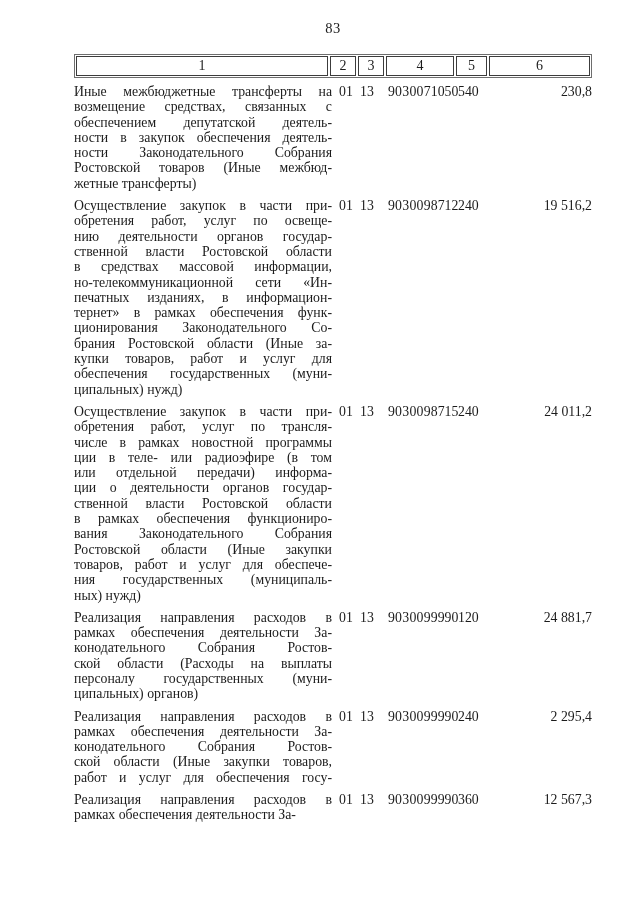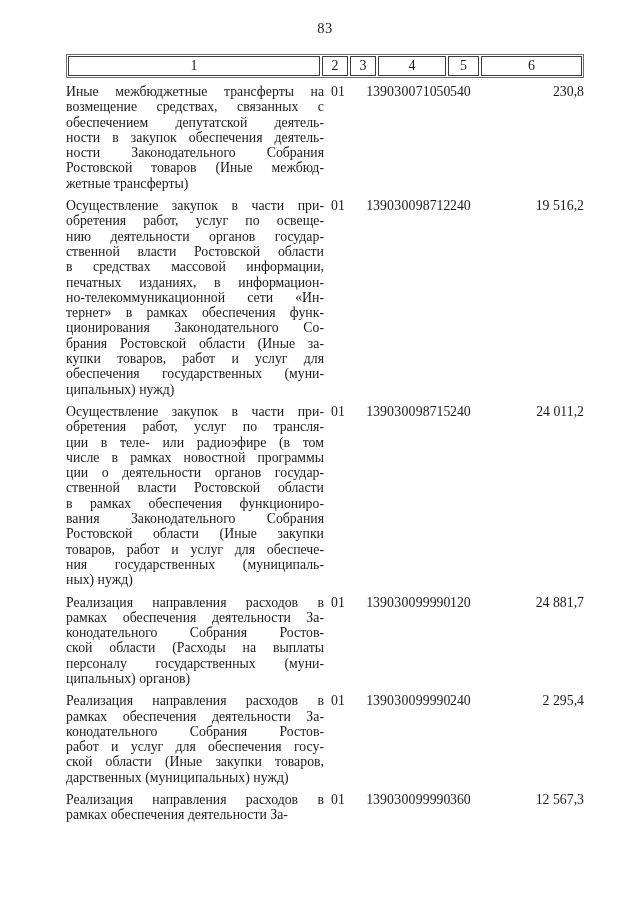--- a/index.html
+++ b/index.html
@@ -10,21 +10,21 @@
   body {
     width: 640px;
     height: 905px;
     position: relative;
     font-family: "Liberation Serif", serif;
     color: #1b1b1b;
     overflow: hidden;
   }
   .page {
     position: absolute;
-    left: 66px;
+    left: 74px;
     top: 20px;
     width: 518px;
   }
   .page-number {
     text-align: center;
     font-size: 14.5px;
     line-height: 17px;
     margin-bottom: 17px;
     letter-spacing: 0.5px;
   }
@@ -58,21 +58,21 @@
   .trow {
     display: flex;
     align-items: flex-start;
     margin-bottom: 7px;
     font-size: 13.8px;
     line-height: 15.3px;
   }
   .cell { flex: 0 0 auto; box-sizing: border-box; }
   .c1 { width: 258px; }
   .c2 { width: 28px; text-align: center; }
-  .c3 { width: 28px; text-align: right; }
+  .c3 { width: 28px; text-align: left; }
   .c4 { width: 70px; text-align: center; white-space: nowrap; word-spacing: -3px; }
   .c5 { width: 32px; text-align: left; }
   .c6 { width: 102px; text-align: right; }
 
   .line { text-align: left; }
   .line.jl { text-align: justify; text-align-last: justify; }
 </style>
 </head>
 <body>
 
@@ -107,42 +107,43 @@
     <div class="cell c6">230,8</div>
   </div>
 
   <div class="trow">
     <div class="cell c1">
           <div class="line jl">Осуществление закупок в части при-</div>
           <div class="line jl">обретения работ, услуг по освеще-</div>
           <div class="line jl">нию деятельности органов государ-</div>
           <div class="line jl">ственной власти Ростовской области</div>
           <div class="line jl">в средствах массовой информации,</div>
+          <div class="line jl">но-телекоммуникационной сети «Ин-</div>
           <div class="line jl">печатных изданиях, в информацион-</div>
-          <div class="line jl">но-телекоммуникационной сети «Ин-</div>
           <div class="line jl">тернет» в рамках обеспечения функ-</div>
           <div class="line jl">ционирования Законодательного Со-</div>
           <div class="line jl">брания Ростовской области (Иные за-</div>
           <div class="line jl">купки товаров, работ и услуг для</div>
           <div class="line jl">обеспечения государственных (муни-</div>
           <div class="line">ципальных) нужд)</div>
         </div>
     <div class="cell c2">01</div>
     <div class="cell c3">13</div>
     <div class="cell c4">90 3 00 98712</div>
     <div class="cell c5">240</div>
     <div class="cell c6">19 516,2</div>
   </div>
 
   <div class="trow">
     <div class="cell c1">
           <div class="line jl">Осуществление закупок в части при-</div>
           <div class="line jl">обретения работ, услуг по трансля-</div>
+          <div class="line jl">числе в рамках новостной программы</div>
           <div class="line jl">ции в теле- или радиоэфире (в том</div>
-          <div class="line jl">числе в рамках новостной программы</div>
+          <div class="line jl">или отдельной передачи) информа-</div>
           <div class="line jl">ции о деятельности органов государ-</div>
           <div class="line jl">ственной власти Ростовской области</div>
           <div class="line jl">в рамках обеспечения функциониро-</div>
           <div class="line jl">вания Законодательного Собрания</div>
           <div class="line jl">Ростовской области (Иные закупки</div>
           <div class="line jl">товаров, работ и услуг для обеспече-</div>
           <div class="line jl">ния государственных (муниципаль-</div>
           <div class="line">ных) нужд)</div>
         </div>
     <div class="cell c2">01</div>
@@ -166,23 +167,22 @@
     <div class="cell c4">90 3 00 99990</div>
     <div class="cell c5">120</div>
     <div class="cell c6">24 881,7</div>
   </div>
 
   <div class="trow">
     <div class="cell c1">
           <div class="line jl">Реализация направления расходов в</div>
           <div class="line jl">рамках обеспечения деятельности За-</div>
           <div class="line jl">конодательного Собрания Ростов-</div>
+          <div class="line jl">ской области (Иные закупки товаров,</div>
           <div class="line jl">работ и услуг для обеспечения госу-</div>
-          <div class="line jl">ской области (Иные закупки товаров,</div>
-          <div class="line">дарственных (муниципальных) нужд)</div>
         </div>
     <div class="cell c2">01</div>
     <div class="cell c3">13</div>
     <div class="cell c4">90 3 00 99990</div>
     <div class="cell c5">240</div>
     <div class="cell c6">2 295,4</div>
   </div>
 
   <div class="trow">
     <div class="cell c1">

